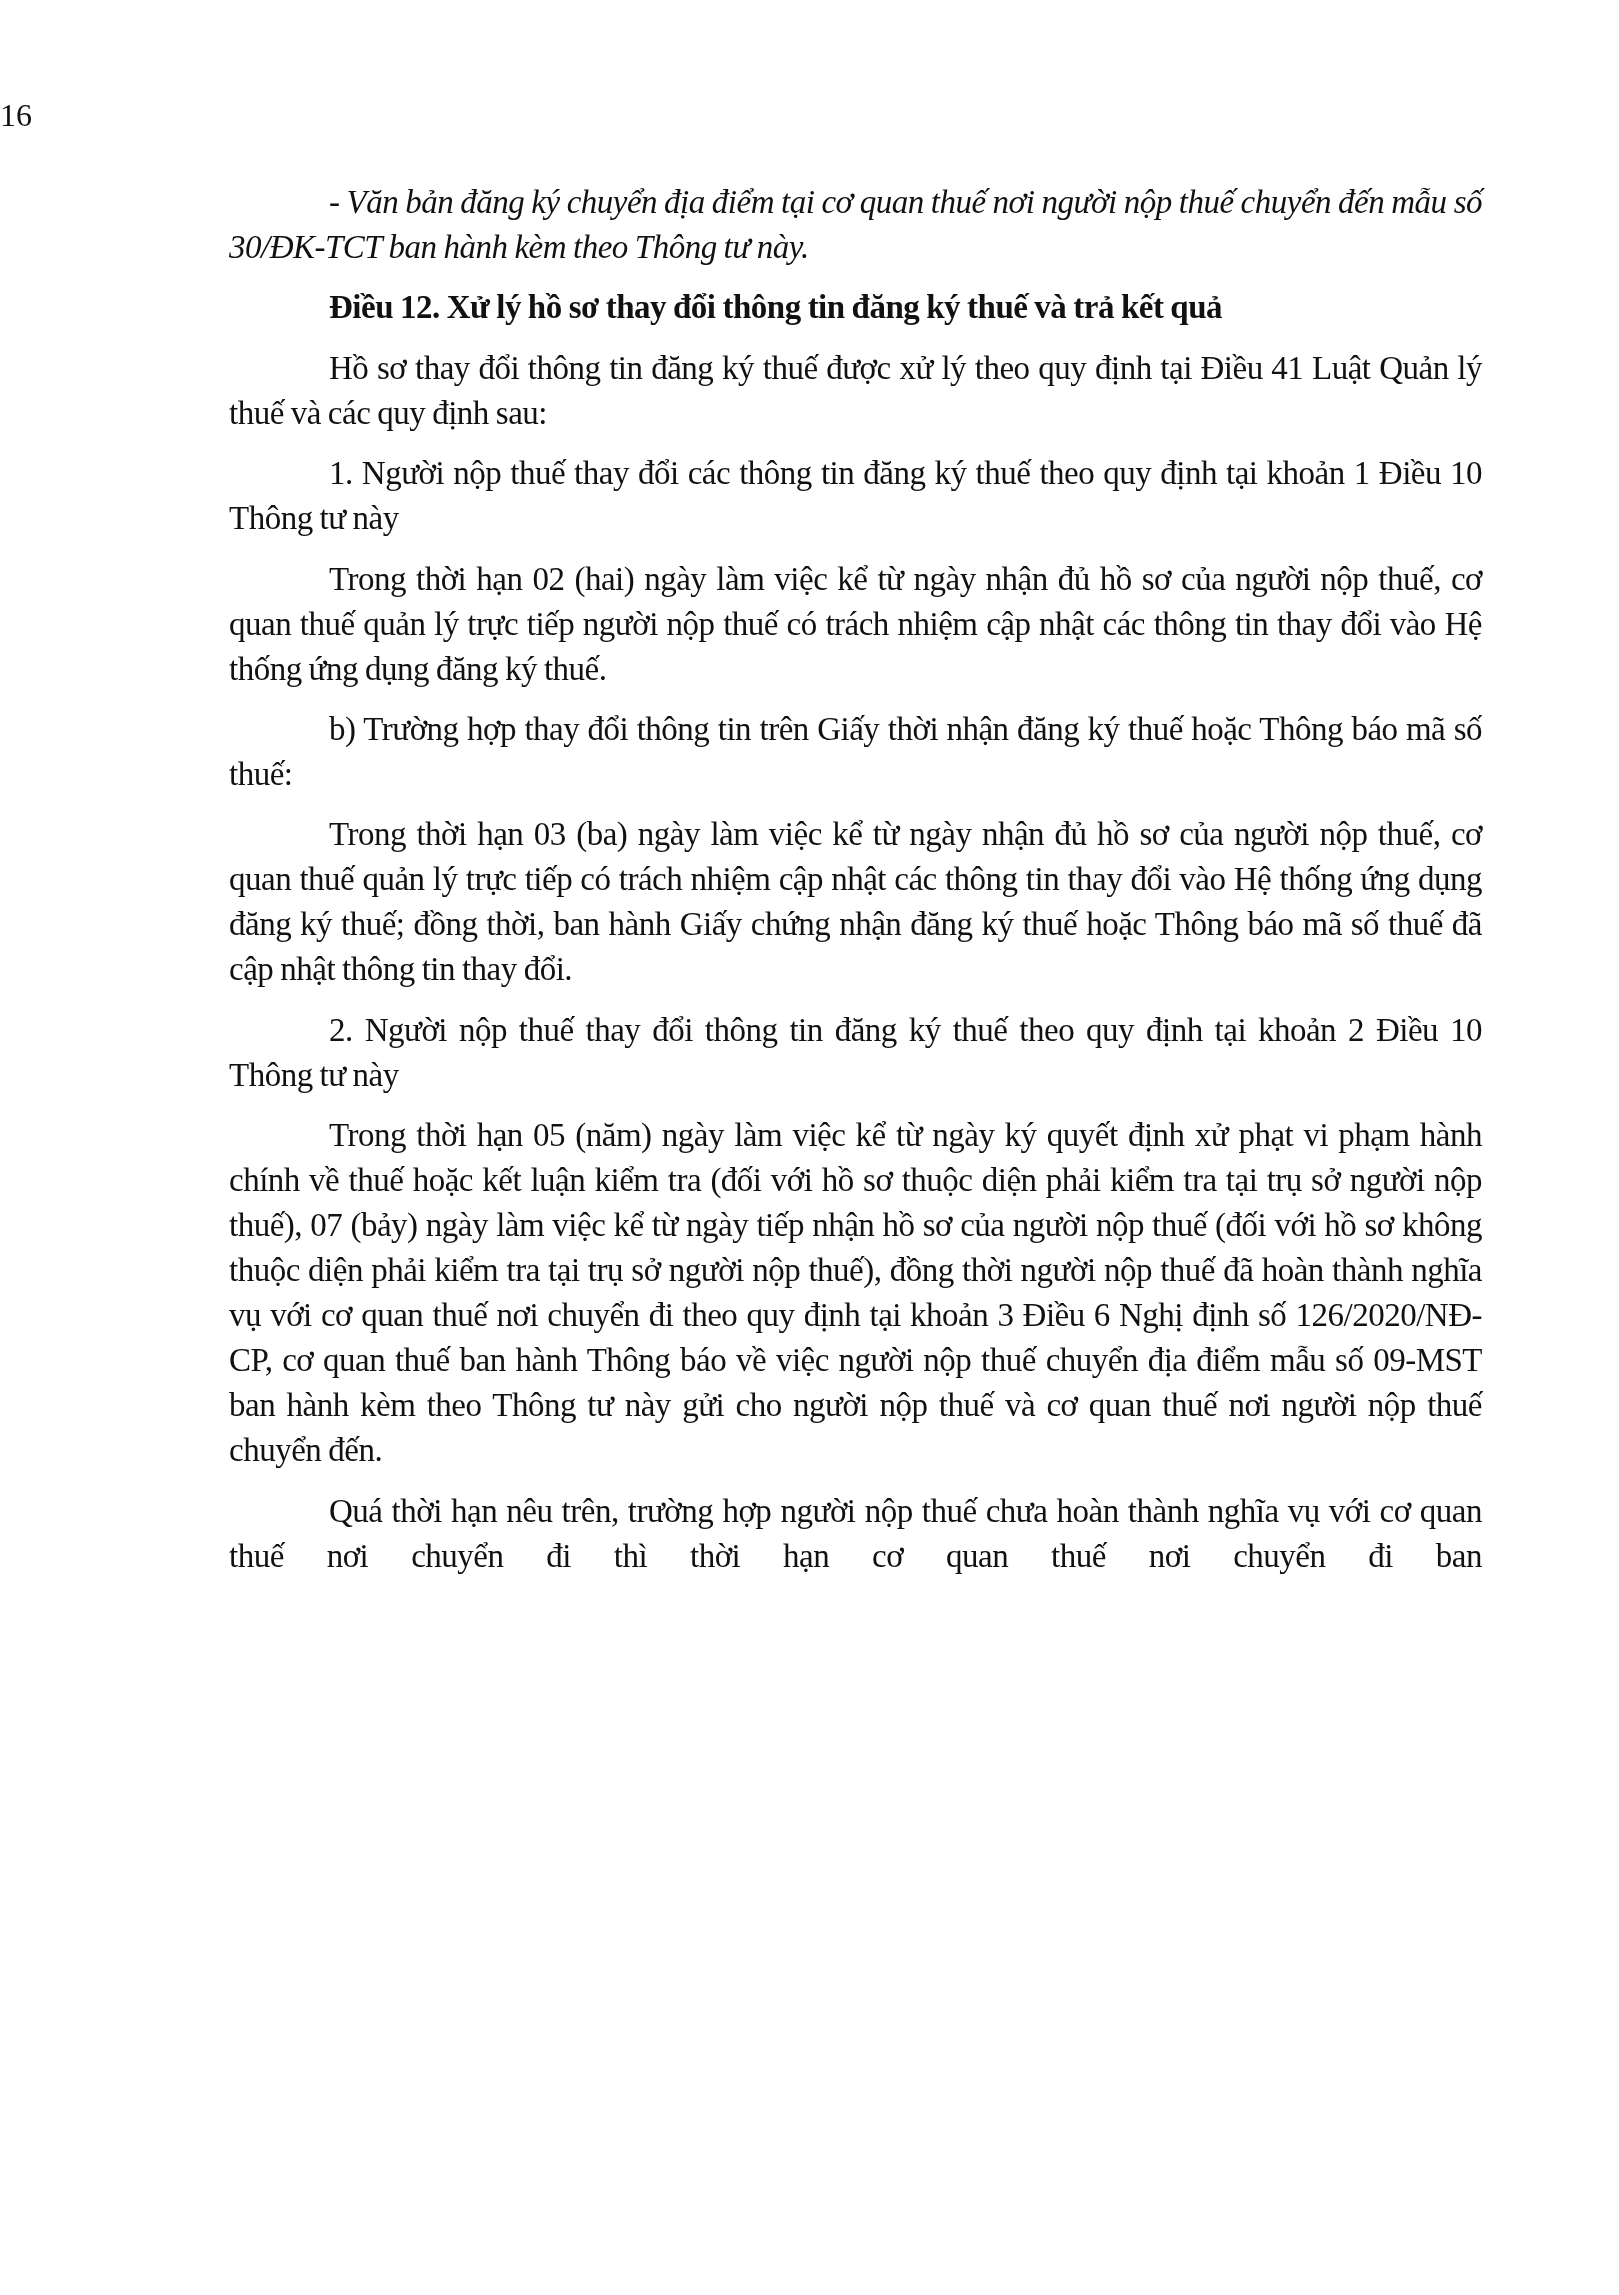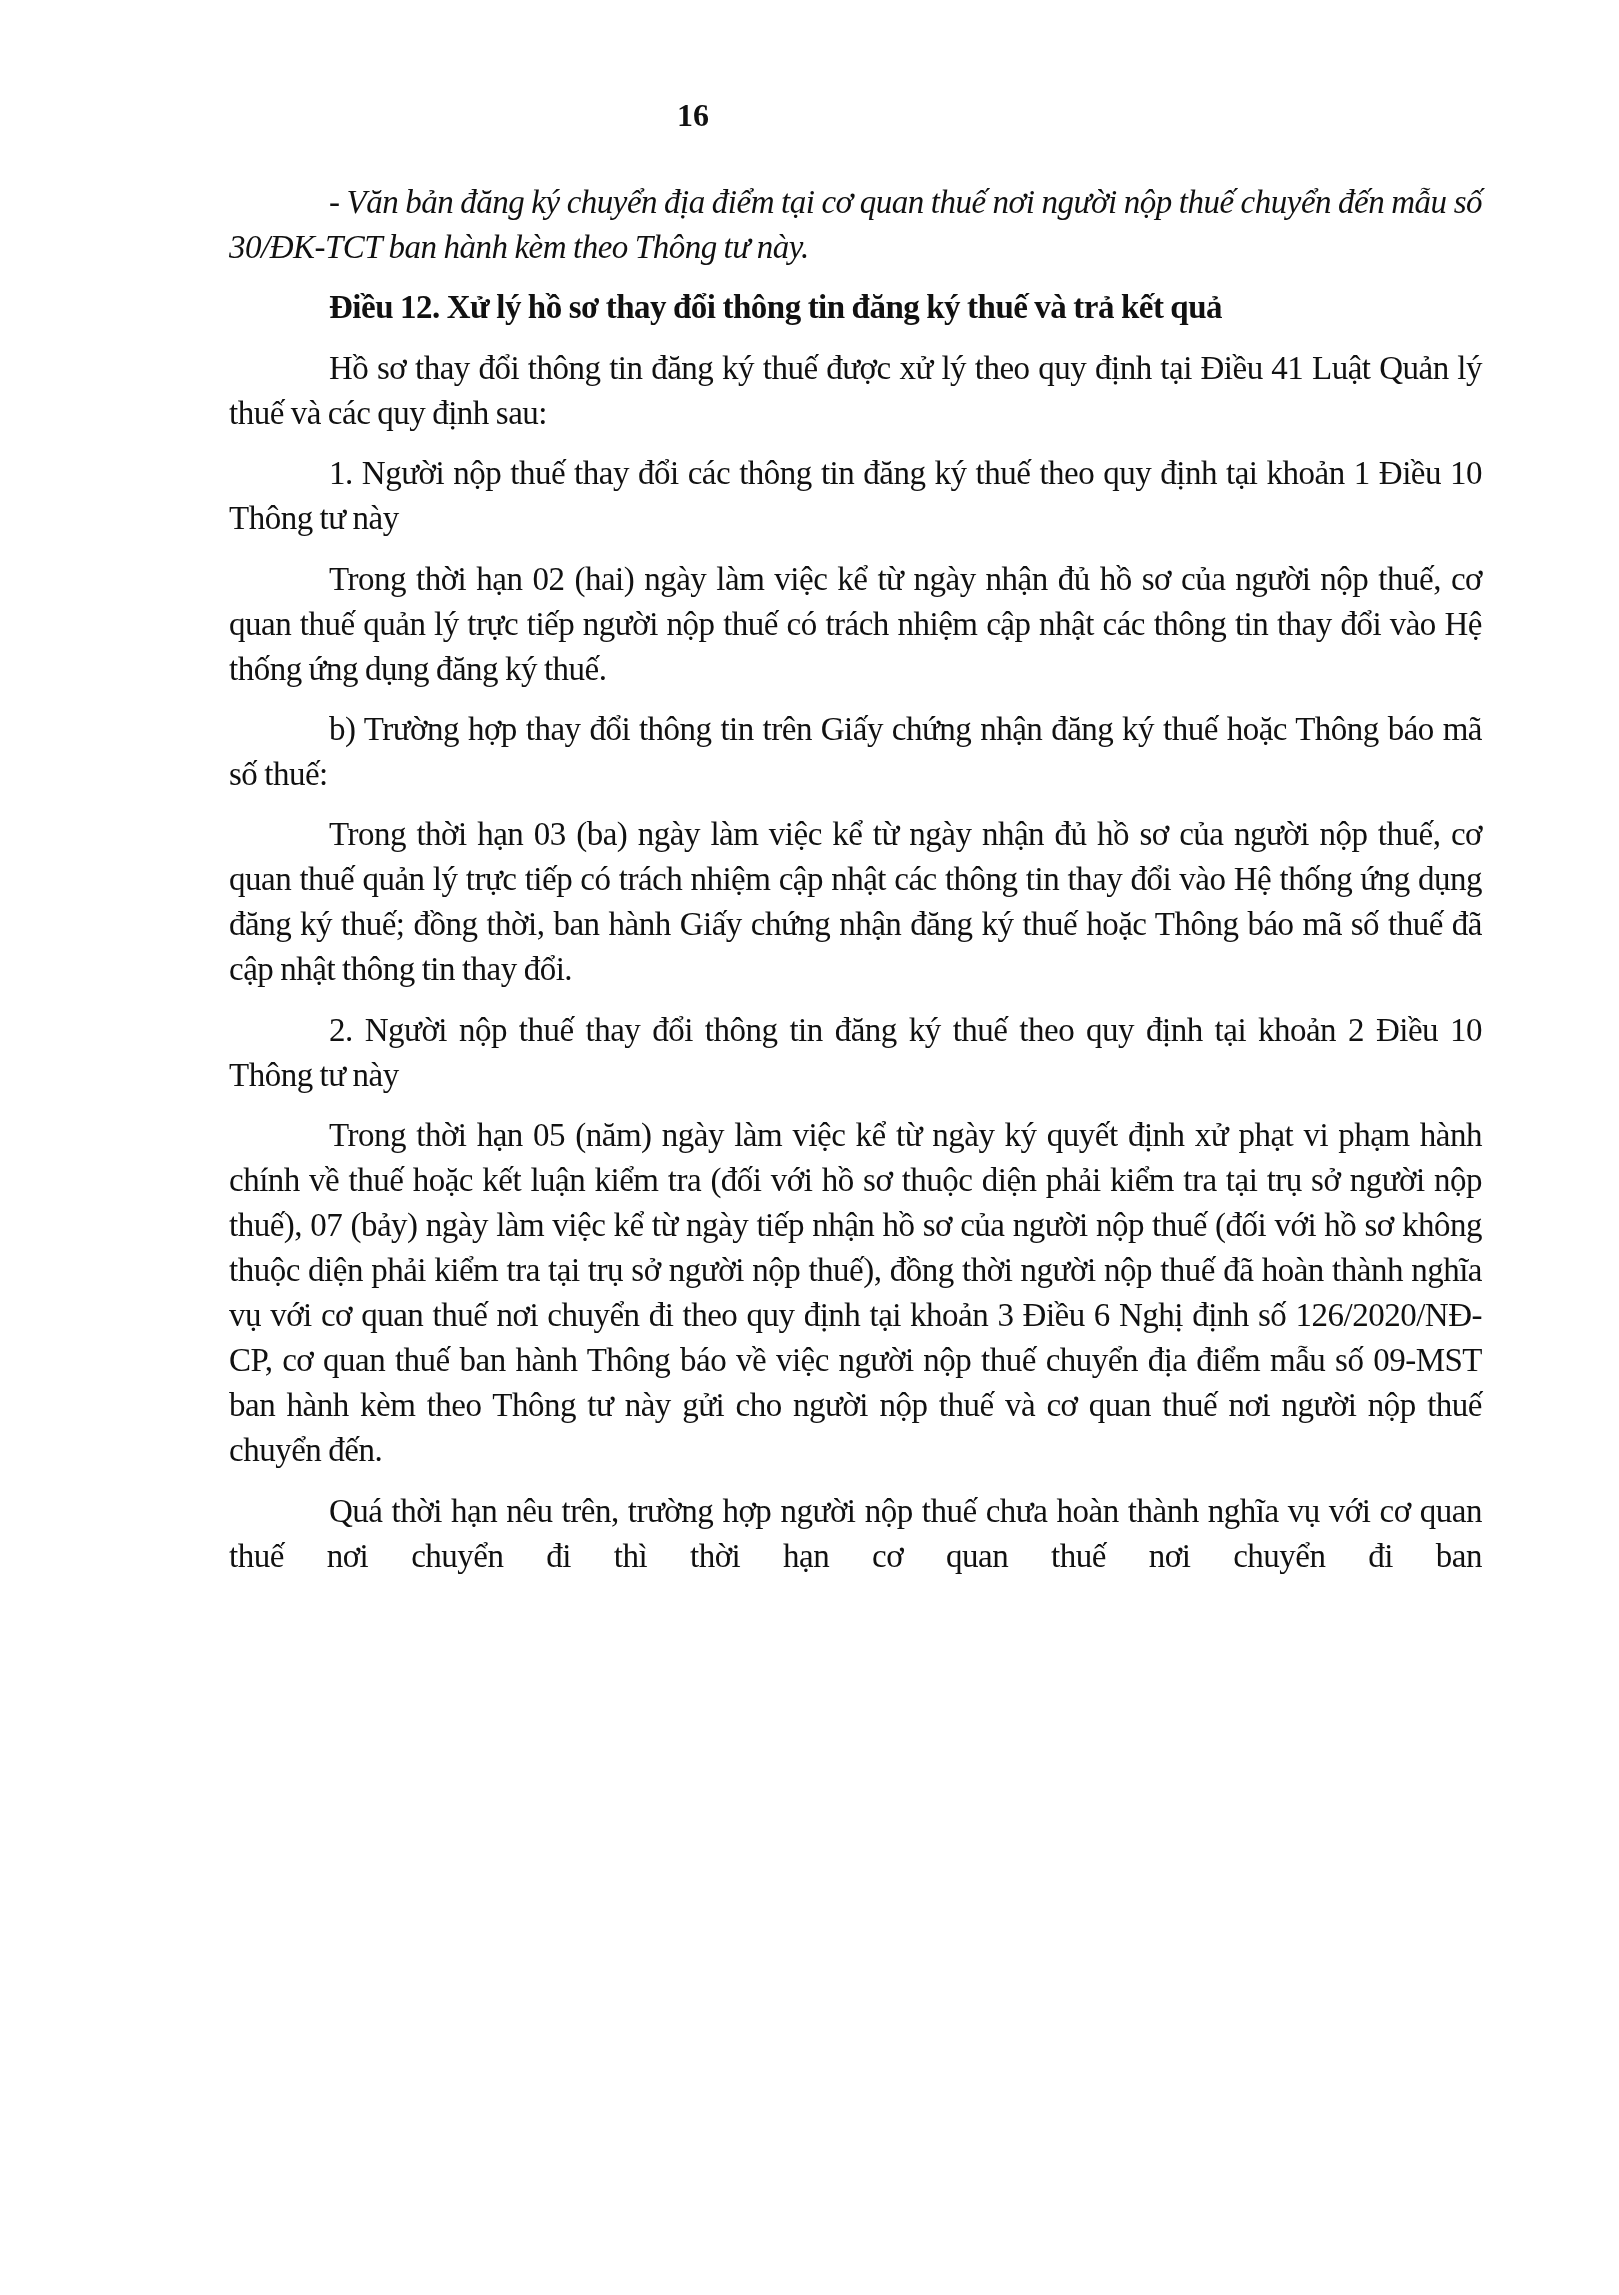--- a/index.html
+++ b/index.html
@@ -13,24 +13,22 @@
       position: relative;
       overflow: hidden;
       font-family: "Liberation Serif", "DejaVu Serif", serif;
       color: #111111;
     }
     .page-number {
       position: absolute;
       top: 96px;
       left: 0;
       width: 1386px;
-      text-align: center;
       font-size: 32px;
       line-height: 39px;
-      font-weight: bold;
     }
     .content {
       position: absolute;
       top: 180px;
       left: 229px;
       width: 1253px;
     }
     .para {
       margin: 0 0 15.4px 0;
       font-size: 33px;
@@ -49,19 +47,19 @@
 <body>
 
 <div class="page-number">16</div>
 
 <div class="content">
   <p class="para italic">- Văn bản đăng ký chuyển địa điểm tại cơ quan thuế nơi người nộp thuế chuyển đến mẫu số 30/ĐK-TCT ban hành kèm theo Thông tư này.</p>
   <p class="para bold">Điều 12. Xử lý hồ sơ thay đổi thông tin đăng ký thuế và trả kết quả</p>
   <p class="para">Hồ sơ thay đổi thông tin đăng ký thuế được xử lý theo quy định tại Điều 41 Luật Quản lý thuế và các quy định sau:</p>
   <p class="para">1. Người nộp thuế thay đổi các thông tin đăng ký thuế theo quy định tại khoản 1 Điều 10 Thông tư này</p>
   <p class="para">Trong thời hạn 02 (hai) ngày làm việc kể từ ngày nhận đủ hồ sơ của người nộp thuế, cơ quan thuế quản lý trực tiếp người nộp thuế có trách nhiệm cập nhật các thông tin thay đổi vào Hệ thống ứng dụng đăng ký thuế.</p>
-  <p class="para">b) Trường hợp thay đổi thông tin trên Giấy chứng nhận đăng ký thuế hoặc Thông báo mã số thuế:</p>
+  <p class="para">b) Trường hợp thay đổi thông tin trên Giấy thời nhận đăng ký thuế hoặc Thông báo mã số thuế:</p>
   <p class="para">Trong thời hạn 03 (ba) ngày làm việc kể từ ngày nhận đủ hồ sơ của người nộp thuế, cơ quan thuế quản lý trực tiếp có trách nhiệm cập nhật các thông tin thay đổi vào Hệ thống ứng dụng đăng ký thuế; đồng thời, ban hành Giấy chứng nhận đăng ký thuế hoặc Thông báo mã số thuế đã cập nhật thông tin thay đổi.</p>
   <p class="para">2. Người nộp thuế thay đổi thông tin đăng ký thuế theo quy định tại khoản 2 Điều 10 Thông tư này</p>
   <p class="para">Trong thời hạn 05 (năm) ngày làm việc kể từ ngày ký quyết định xử phạt vi phạm hành chính về thuế hoặc kết luận kiểm tra (đối với hồ sơ thuộc diện phải kiểm tra tại trụ sở người nộp thuế), 07 (bảy) ngày làm việc kể từ ngày tiếp nhận hồ sơ của người nộp thuế (đối với hồ sơ không thuộc diện phải kiểm tra tại trụ sở người nộp thuế), đồng thời người nộp thuế đã hoàn thành nghĩa vụ với cơ quan thuế nơi chuyển đi theo quy định tại khoản 3 Điều 6 Nghị định số 126/2020/NĐ-CP, cơ quan thuế ban hành Thông báo về việc người nộp thuế chuyển địa điểm mẫu số 09-MST ban hành kèm theo Thông tư này gửi cho người nộp thuế và cơ quan thuế nơi người nộp thuế chuyển đến.</p>
   <p class="para last">Quá thời hạn nêu trên, trường hợp người nộp thuế chưa hoàn thành nghĩa vụ với cơ quan thuế nơi chuyển đi thì thời hạn cơ quan thuế nơi chuyển đi ban</p>
 </div>
 
 
 </body></html>

